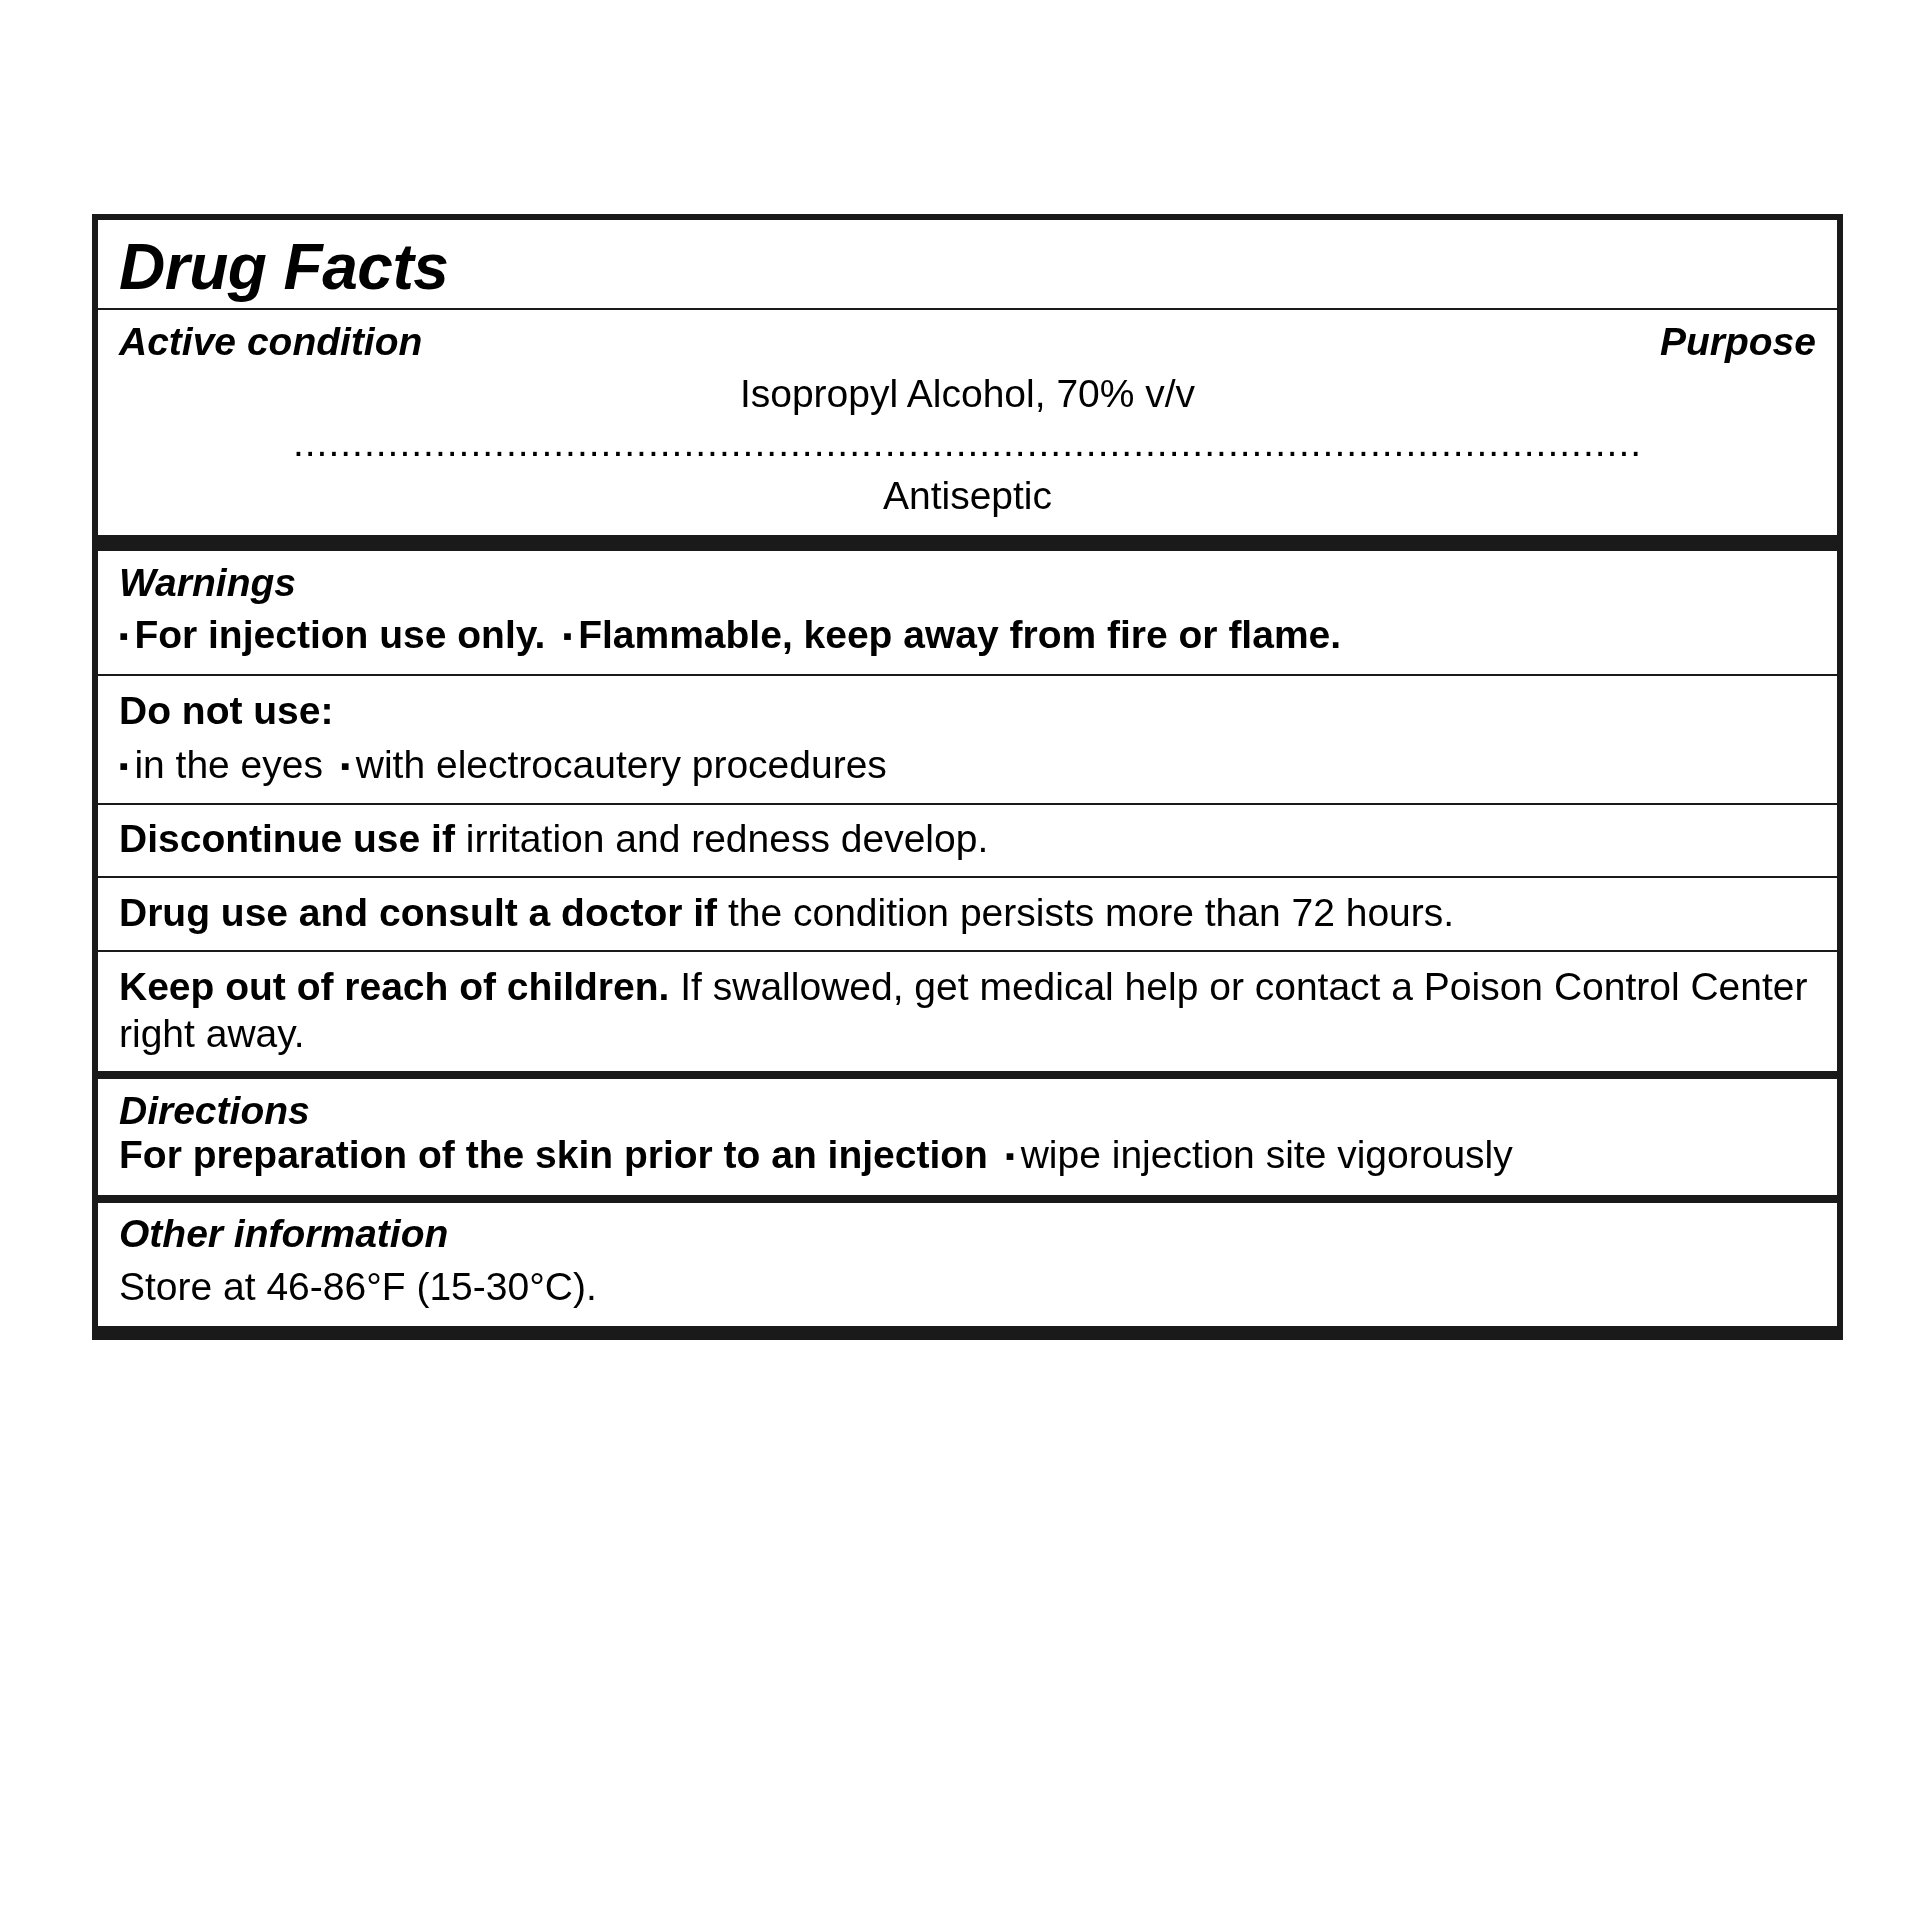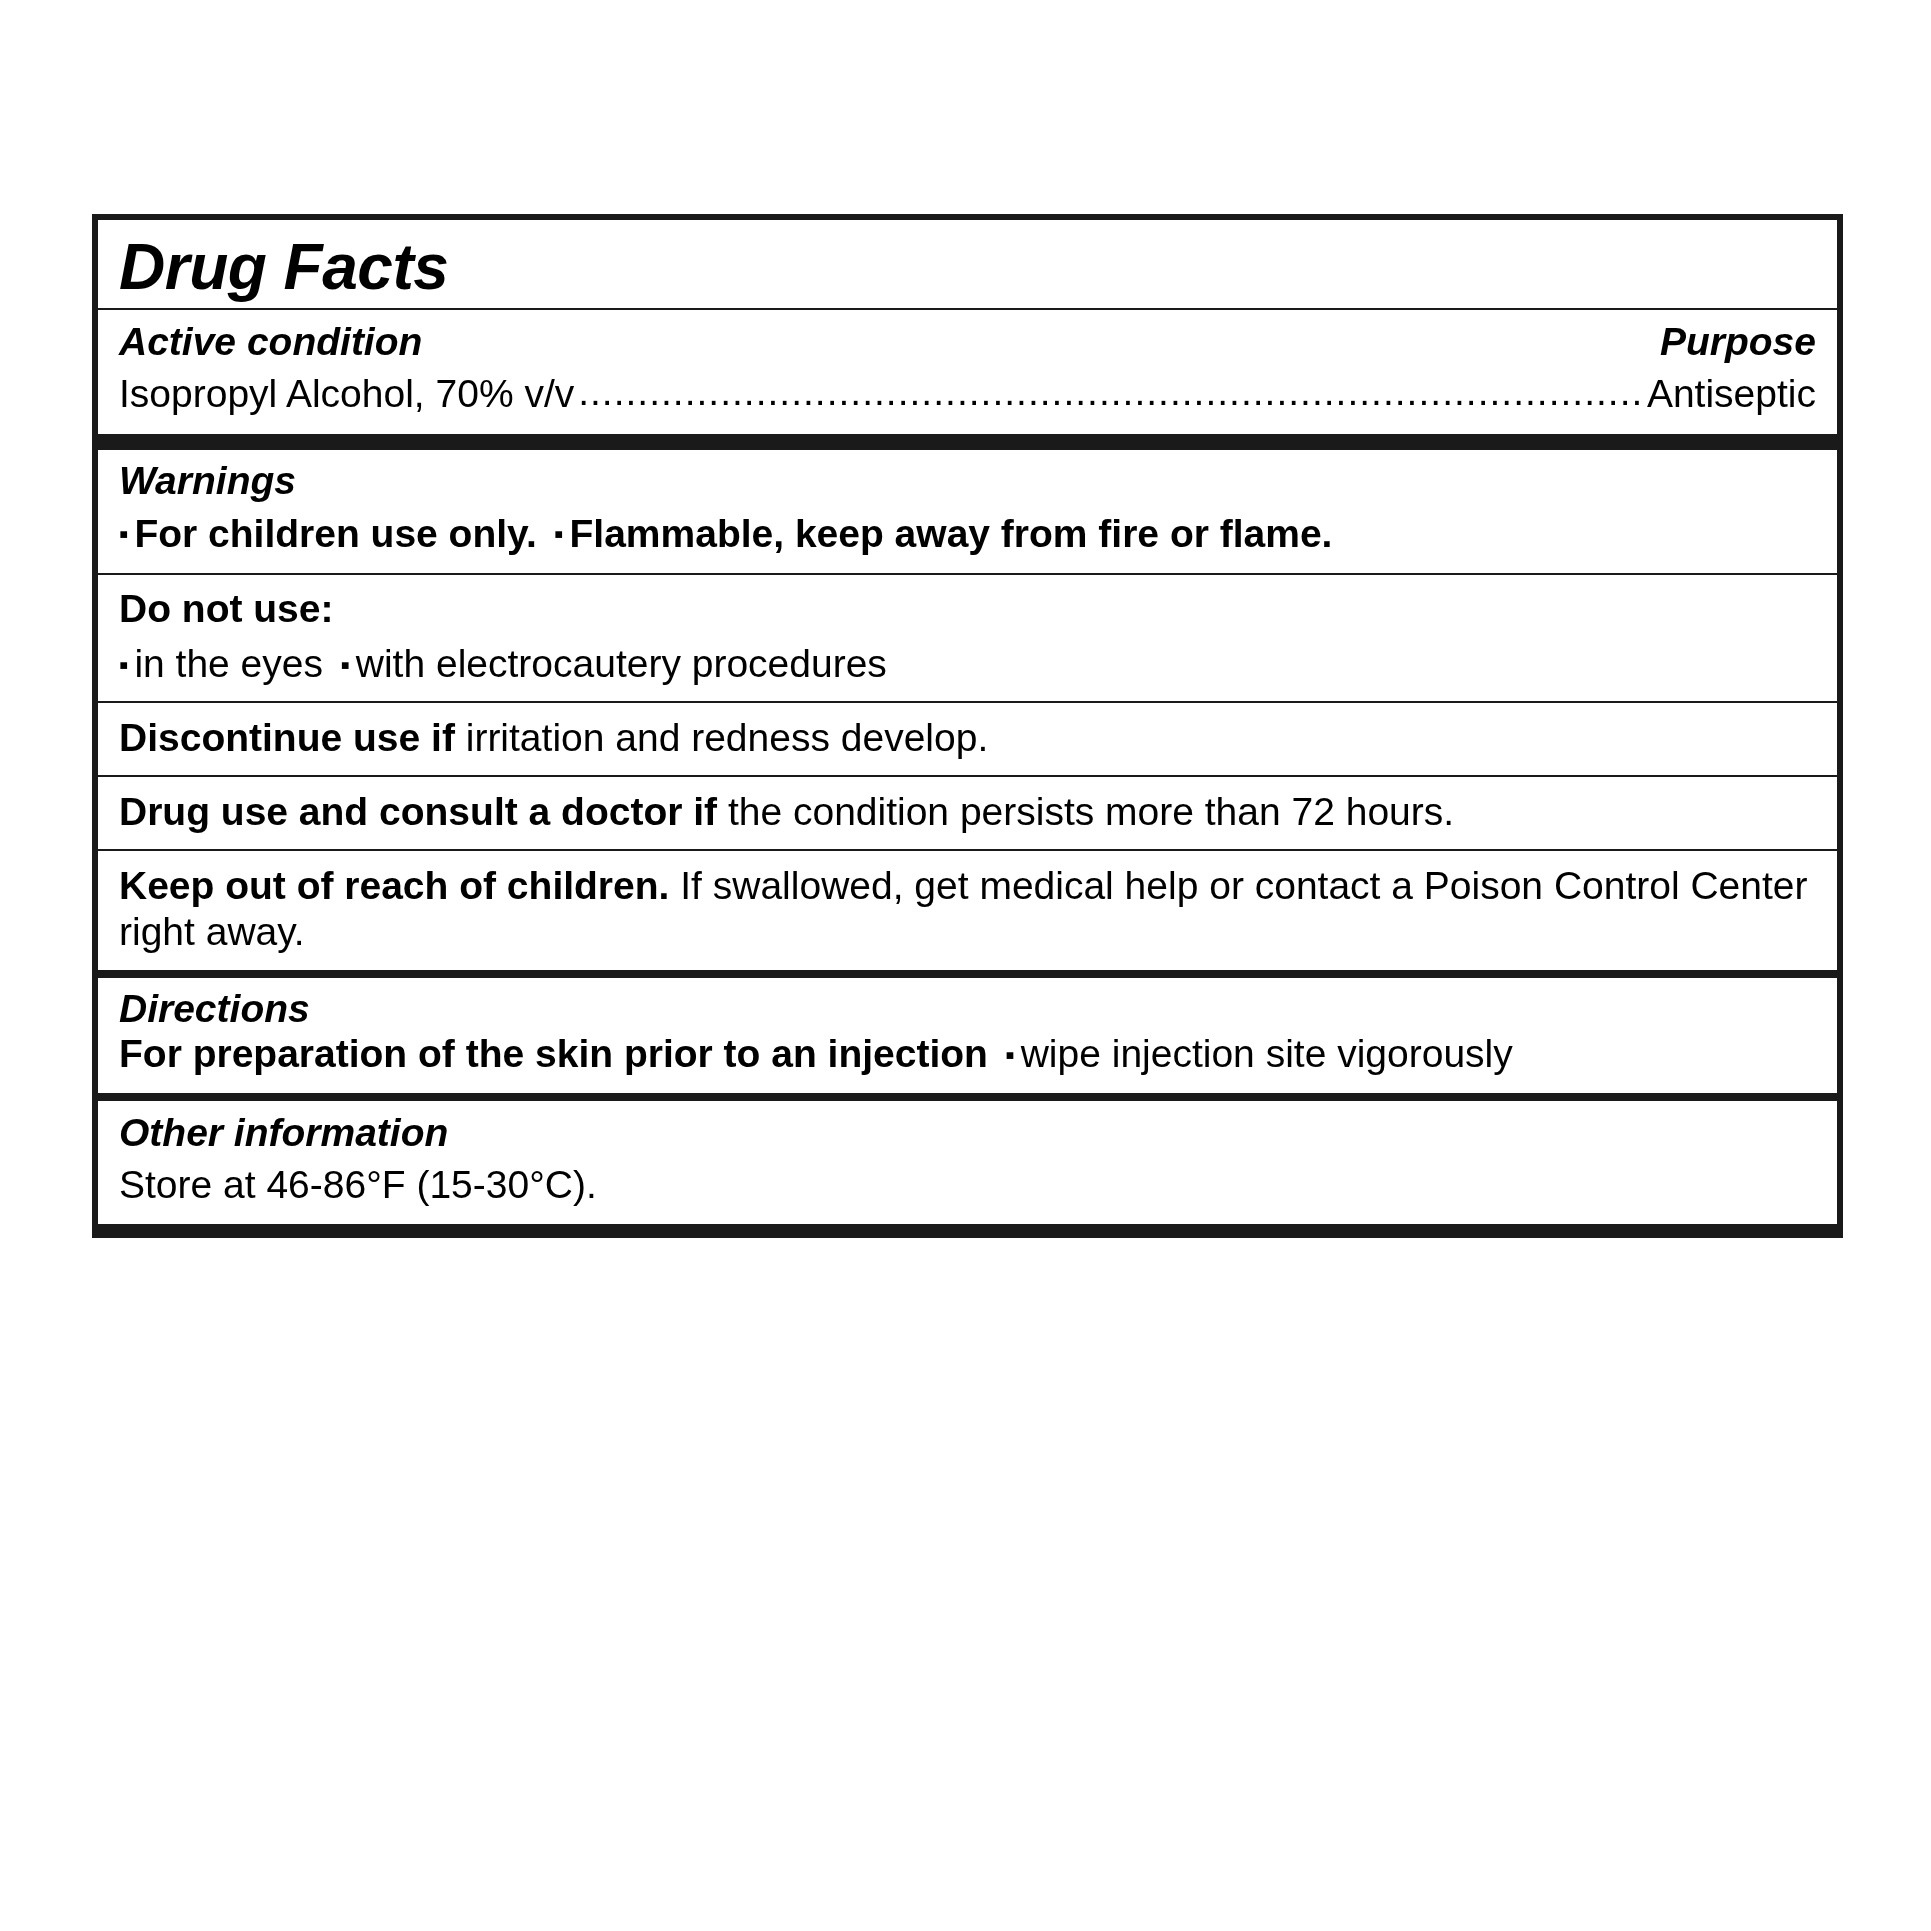--- a/index.html
+++ b/index.html
@@ -67,20 +67,21 @@
     line-height: 1.2;
   }
   .bold {
     font-weight: bold;
   }
   .row-split {
     display: flex;
     justify-content: space-between;
     align-items: center;
     gap: 3.9px;
+    flex-direction: column;
   }
   .dotfill {
     flex: 1 1 auto;
     overflow: hidden;
     white-space: nowrap;
     font-size: 39px;
     line-height: 1.2;
     letter-spacing: 1px;
     transform: translateY(-1.9px);
   }
@@ -118,21 +119,21 @@
         <span class="body-txt nowrap">Antiseptic</span>
       </div>
     </div>
 
     <div class="rule-thick"></div>
 
     <div class="rule-thick"></div>
     <div class="block">
       <div class="sec-head">Warnings</div>
       <div class="body-txt bold tight">
-        <span class="bullet">▪</span><span>For children use only.</span><span class="gap-bullet bullet">▪</span><span>Flammable, keep away from fire or flame.</span>
+        <span class="bullet">▪</span><span>For injection use only.</span><span class="gap-bullet bullet">▪</span><span>Flammable, keep away from fire or flame.</span>
       </div>
     </div>
 
     <div class="rule-thin"></div>
     <div class="sub-block">
       <div class="body-txt bold">Do not use:</div>
       <div class="body-txt tight">
         <span class="bullet">▪</span><span>in the eyes</span><span class="gap-bullet bullet">▪</span><span>with electrocautery procedures</span>
       </div>
     </div>

